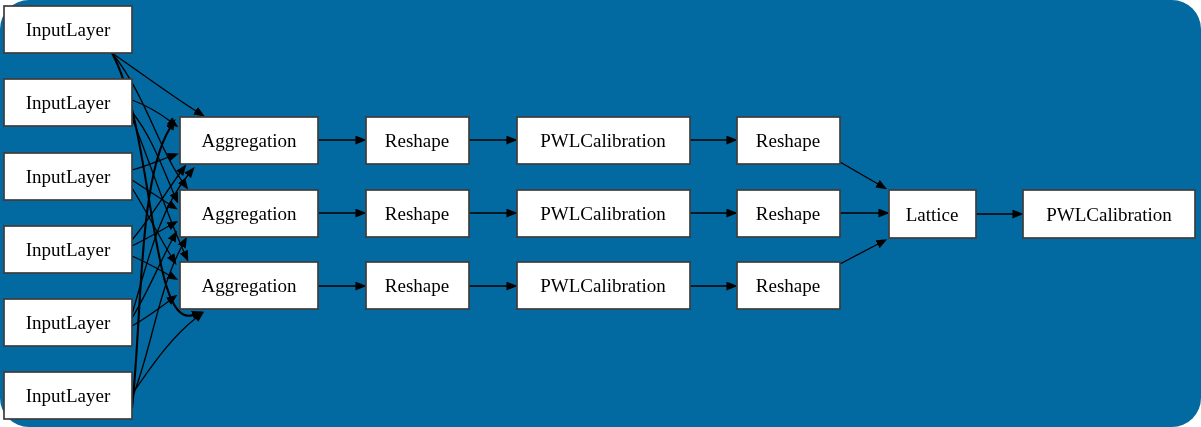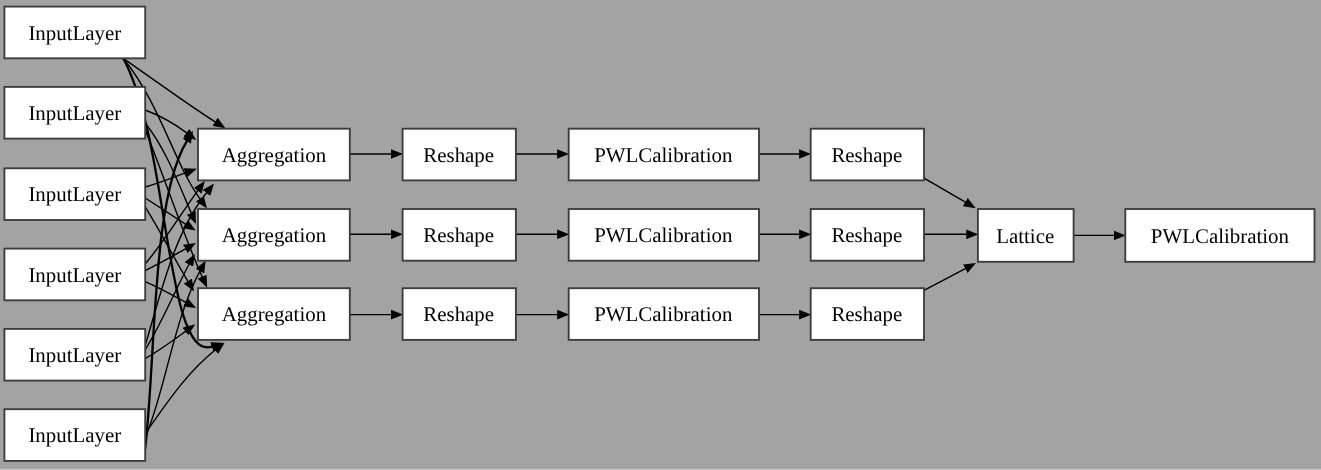--- a/index.html
+++ b/index.html
@@ -3,22 +3,23 @@
 <meta charset="utf-8">
 <style>
   html, body {
     margin: 0;
     padding: 0;
     background: #ffffff;
   }
   .canvas-wrap {
     width: 1201px;
     height: 427px;
-    background: #a3a3a3;
+    background: #0369a1;
     position: relative;
+    border-radius: 29px;
   }
   svg { display: block; }
   .node-box {
     fill: #ffffff;
     stroke: #3d3d3d;
     stroke-width: 1.7;
   }
   .node-label {
     font-family: "Liberation Serif", "DejaVu Serif", serif;
     font-size: 19px;

